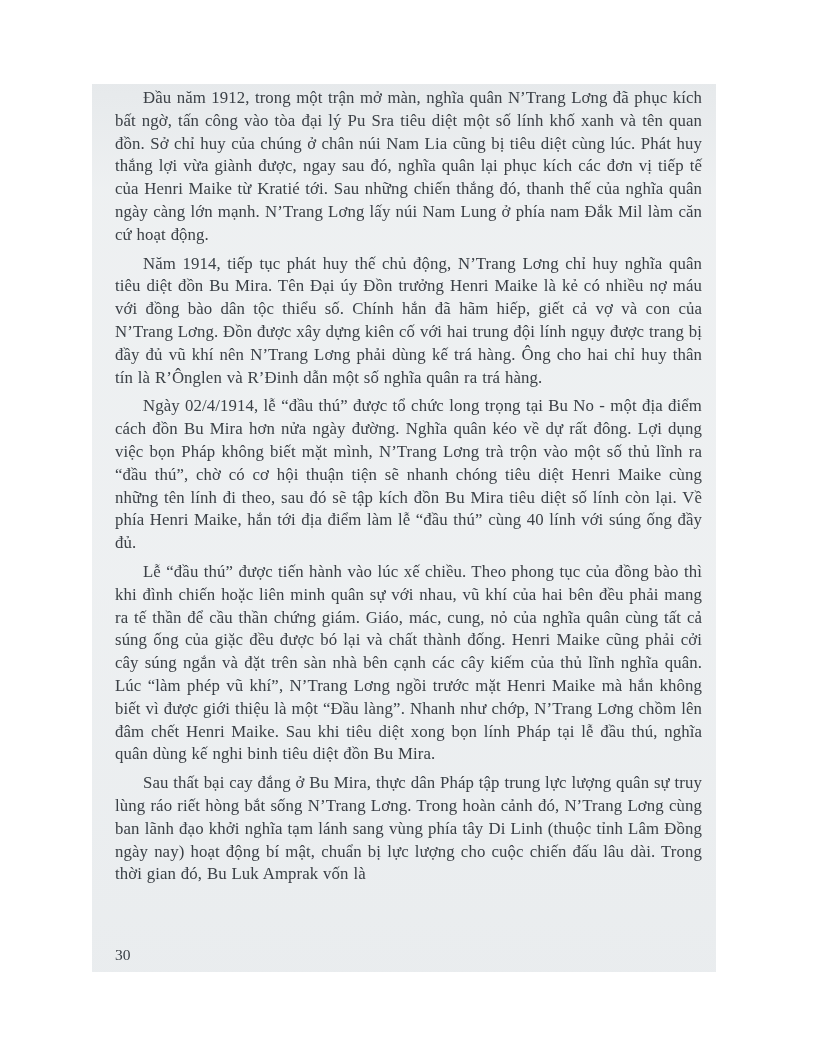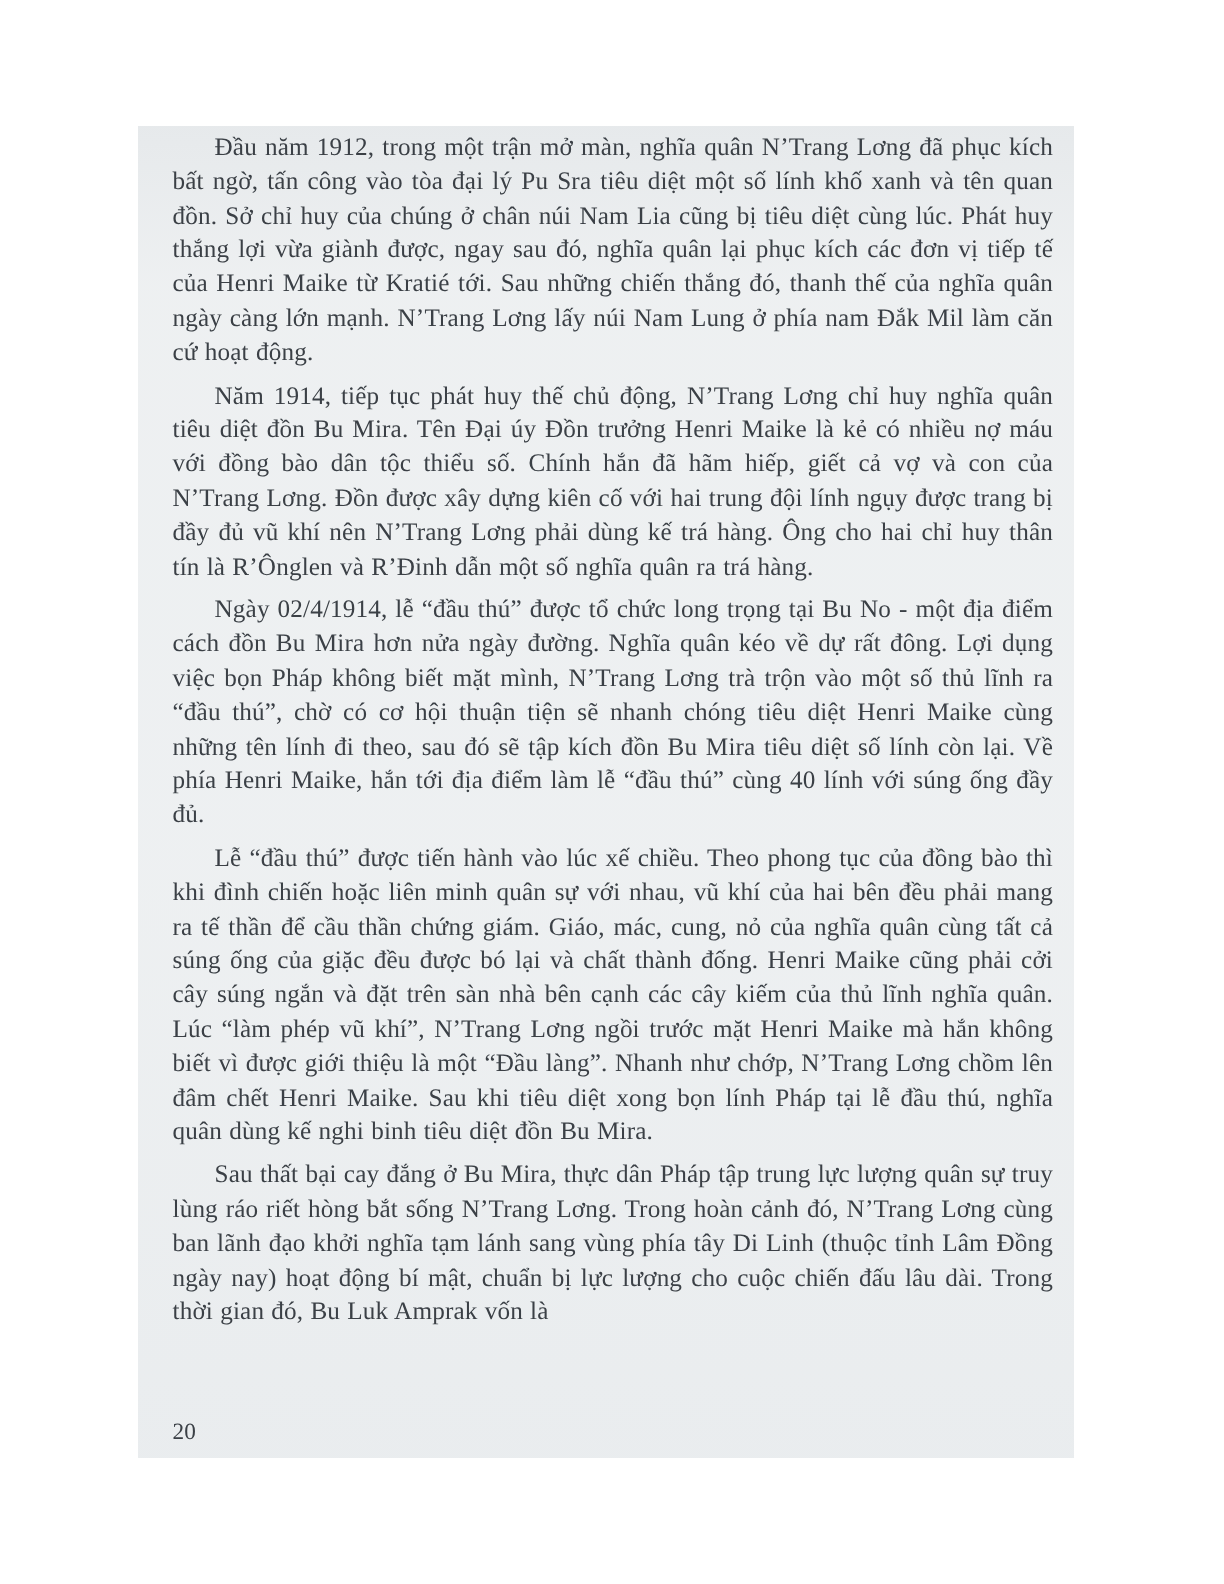--- a/index.html
+++ b/index.html
@@ -65,15 +65,15 @@
 
 <div class="page">
   <div class="scan-region">
     <div class="text-block">
       <p>Đầu năm 1912, trong một trận mở màn, nghĩa quân N’Trang Lơng đã phục kích bất ngờ, tấn công vào tòa đại lý Pu Sra tiêu diệt một số lính khố xanh và tên quan đồn. Sở chỉ huy của chúng ở chân núi Nam Lia cũng bị tiêu diệt cùng lúc. Phát huy thắng lợi vừa giành được, ngay sau đó, nghĩa quân lại phục kích các đơn vị tiếp tế của Henri Maike từ Kratié tới. Sau những chiến thắng đó, thanh thế của nghĩa quân ngày càng lớn mạnh. N’Trang Lơng lấy núi Nam Lung ở phía nam Đắk Mil làm căn cứ hoạt động.</p>
       <p>Năm 1914, tiếp tục phát huy thế chủ động, N’Trang Lơng chỉ huy nghĩa quân tiêu diệt đồn Bu Mira. Tên Đại úy Đồn trưởng Henri Maike là kẻ có nhiều nợ máu với đồng bào dân tộc thiểu số. Chính hắn đã hãm hiếp, giết cả vợ và con của N’Trang Lơng. Đồn được xây dựng kiên cố với hai trung đội lính ngụy được trang bị đầy đủ vũ khí nên N’Trang Lơng phải dùng kế trá hàng. Ông cho hai chỉ huy thân tín là R’Ônglen và R’Đinh dẫn một số nghĩa quân ra trá hàng.</p>
       <p>Ngày 02/4/1914, lễ “đầu thú” được tổ chức long trọng tại Bu No - một địa điểm cách đồn Bu Mira hơn nửa ngày đường. Nghĩa quân kéo về dự rất đông. Lợi dụng việc bọn Pháp không biết mặt mình, N’Trang Lơng trà trộn vào một số thủ lĩnh ra “đầu thú”, chờ có cơ hội thuận tiện sẽ nhanh chóng tiêu diệt Henri Maike cùng những tên lính đi theo, sau đó sẽ tập kích đồn Bu Mira tiêu diệt số lính còn lại. Về phía Henri Maike, hắn tới địa điểm làm lễ “đầu thú” cùng 40 lính với súng ống đầy đủ.</p>
       <p>Lễ “đầu thú” được tiến hành vào lúc xế chiều. Theo phong tục của đồng bào thì khi đình chiến hoặc liên minh quân sự với nhau, vũ khí của hai bên đều phải mang ra tế thần để cầu thần chứng giám. Giáo, mác, cung, nỏ của nghĩa quân cùng tất cả súng ống của giặc đều được bó lại và chất thành đống. Henri Maike cũng phải cởi cây súng ngắn và đặt trên sàn nhà bên cạnh các cây kiếm của thủ lĩnh nghĩa quân. Lúc “làm phép vũ khí”, N’Trang Lơng ngồi trước mặt Henri Maike mà hắn không biết vì được giới thiệu là một “Đầu làng”. Nhanh như chớp, N’Trang Lơng chồm lên đâm chết Henri Maike. Sau khi tiêu diệt xong bọn lính Pháp tại lễ đầu thú, nghĩa quân dùng kế nghi binh tiêu diệt đồn Bu Mira.</p>
       <p>Sau thất bại cay đắng ở Bu Mira, thực dân Pháp tập trung lực lượng quân sự truy lùng ráo riết hòng bắt sống N’Trang Lơng. Trong hoàn cảnh đó, N’Trang Lơng cùng ban lãnh đạo khởi nghĩa tạm lánh sang vùng phía tây Di Linh (thuộc tỉnh Lâm Đồng ngày nay) hoạt động bí mật, chuẩn bị lực lượng cho cuộc chiến đấu lâu dài. Trong thời gian đó, Bu Luk Amprak vốn là</p>
     </div>
-    <div class="page-number">20</div>
+    <div class="page-number">30</div>
   </div>
 </div>
 
 </body></html>

